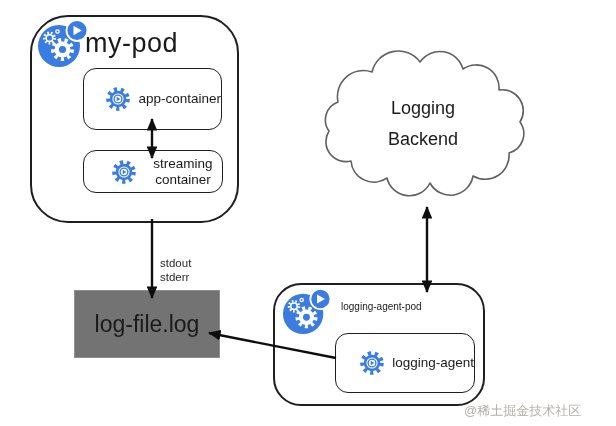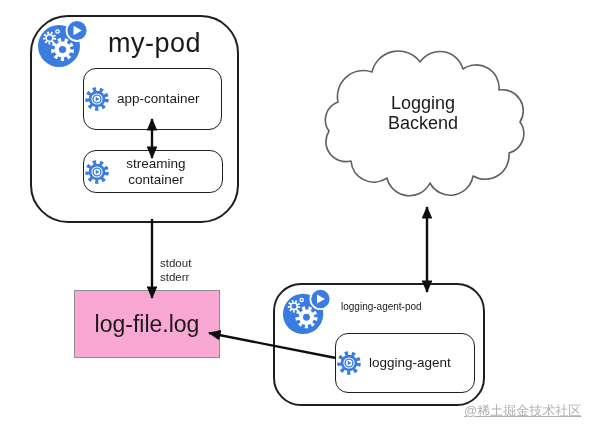--- a/index.html
+++ b/index.html
@@ -9,31 +9,31 @@
   *{margin:0;padding:0;box-sizing:border-box;}
   html,body{background:#ffffff;}
   body{font-family:"Liberation Sans",sans-serif;color:var(--text);}
   .stage{position:relative;width:616px;height:426px;background:#fff;overflow:hidden;}
   .abs{position:absolute;}
   svg{display:block;}
   .layer{position:absolute;left:0;top:0;width:616px;height:426px;pointer-events:none;}
 
   .pod-box{border:2px solid var(--border-dark);border-radius:38px;background:#fff;}
   .inner-box{border:1.6px solid var(--border-dark);border-radius:13px;background:#fff;
-             display:flex;align-items:center;justify-content:flex-start;gap:7px;}
-  .plain-box{border:1px solid var(--border-light);background:#f9a8d4;
+             display:flex;align-items:center;justify-content:flex-end;gap:7px;}
+  .plain-box{border:1px solid var(--border-light);background:#737373;
              display:flex;align-items:center;justify-content:center;}
 
   .pod-title{font-size:27px;letter-spacing:.5px;white-space:nowrap;}
   .small-label{font-size:13.5px;line-height:15.5px;}
   .center-text{text-align:center;}
   .logfile-label{font-size:23px;}
-  .cloud-label{font-size:18px;line-height:20px;text-align:center;width:120px;}
+  .cloud-label{font-size:18px;line-height:31px;text-align:center;width:120px;}
   .edge-label{font-size:11.5px;line-height:13.5px;color:#2a2a2a;}
-  .watermark{font-size:13px;color:var(--watermark);white-space:nowrap;text-decoration:underline;}
+  .watermark{font-size:13px;color:var(--watermark);white-space:nowrap;}
 
   .ic-blue{fill:var(--icon-blue);}
   .ic-blue-stroke{stroke:var(--icon-blue);}
   .arrow-line{stroke:var(--arrow);stroke-width:2.4;fill:none;}
   .arrow-head{fill:var(--arrow);}
   .cloud-shape{fill:#ffffff;stroke:var(--cloud-stroke);stroke-width:1.6;stroke-linejoin:round;}
 </style>
 </head>
 <body>
 
@@ -62,21 +62,21 @@
     <circle cx="41" cy="11.5" r="10.5" class="ic-blue" stroke="#ffffff" stroke-width="1.8"></circle>
     <path d="M37.5 6.8 L45.8 11.5 L37.5 16.2 Z" fill="#ffffff"></path>
     <circle cx="26.5" cy="30.5" r="9" fill="none" stroke="#ffffff" stroke-width="5" stroke-dasharray="3 3.3"></circle>
     <circle cx="26.5" cy="30.5" r="8" fill="#ffffff"></circle>
     <circle cx="26.5" cy="30.5" r="3.6" class="ic-blue"></circle>
     <circle cx="13.5" cy="19" r="5.2" fill="none" stroke="#ffffff" stroke-width="2.6" stroke-dasharray="1.7 1.9"></circle>
     <circle cx="13.5" cy="19" r="3.4" fill="none" stroke="#ffffff" stroke-width="1.6"></circle>
     <circle cx="21.5" cy="12.5" r="1.7" fill="none" stroke="#ffffff" stroke-width="1.3"></circle>
   </svg>
 
-  <div class="abs pod-title" style="left:108px;top:28px;">my-pod</div>
+  <div class="abs pod-title" style="left:85px;top:28px;">my-pod</div>
 
   <div class="abs inner-box" style="left:83px;top:68px;width:139px;height:62px;">
     <svg width="26" height="26" viewBox="0 0 26 26">
       <circle cx="13" cy="13" r="9.3" fill="none" class="ic-blue-stroke" stroke-width="5" stroke-dasharray="3.1 3.5"></circle>
       <circle cx="13" cy="13" r="8.3" class="ic-blue"></circle>
       <circle cx="13" cy="13" r="5.6" fill="#ffffff"></circle>
       <circle cx="13" cy="13" r="3.9" fill="none" class="ic-blue-stroke" stroke-width="1.4"></circle>
       <path d="M11.7 10.8 L15.4 13 L11.7 15.2 Z" class="ic-blue"></path>
     </svg>
     <span class="small-label">app-container</span>

